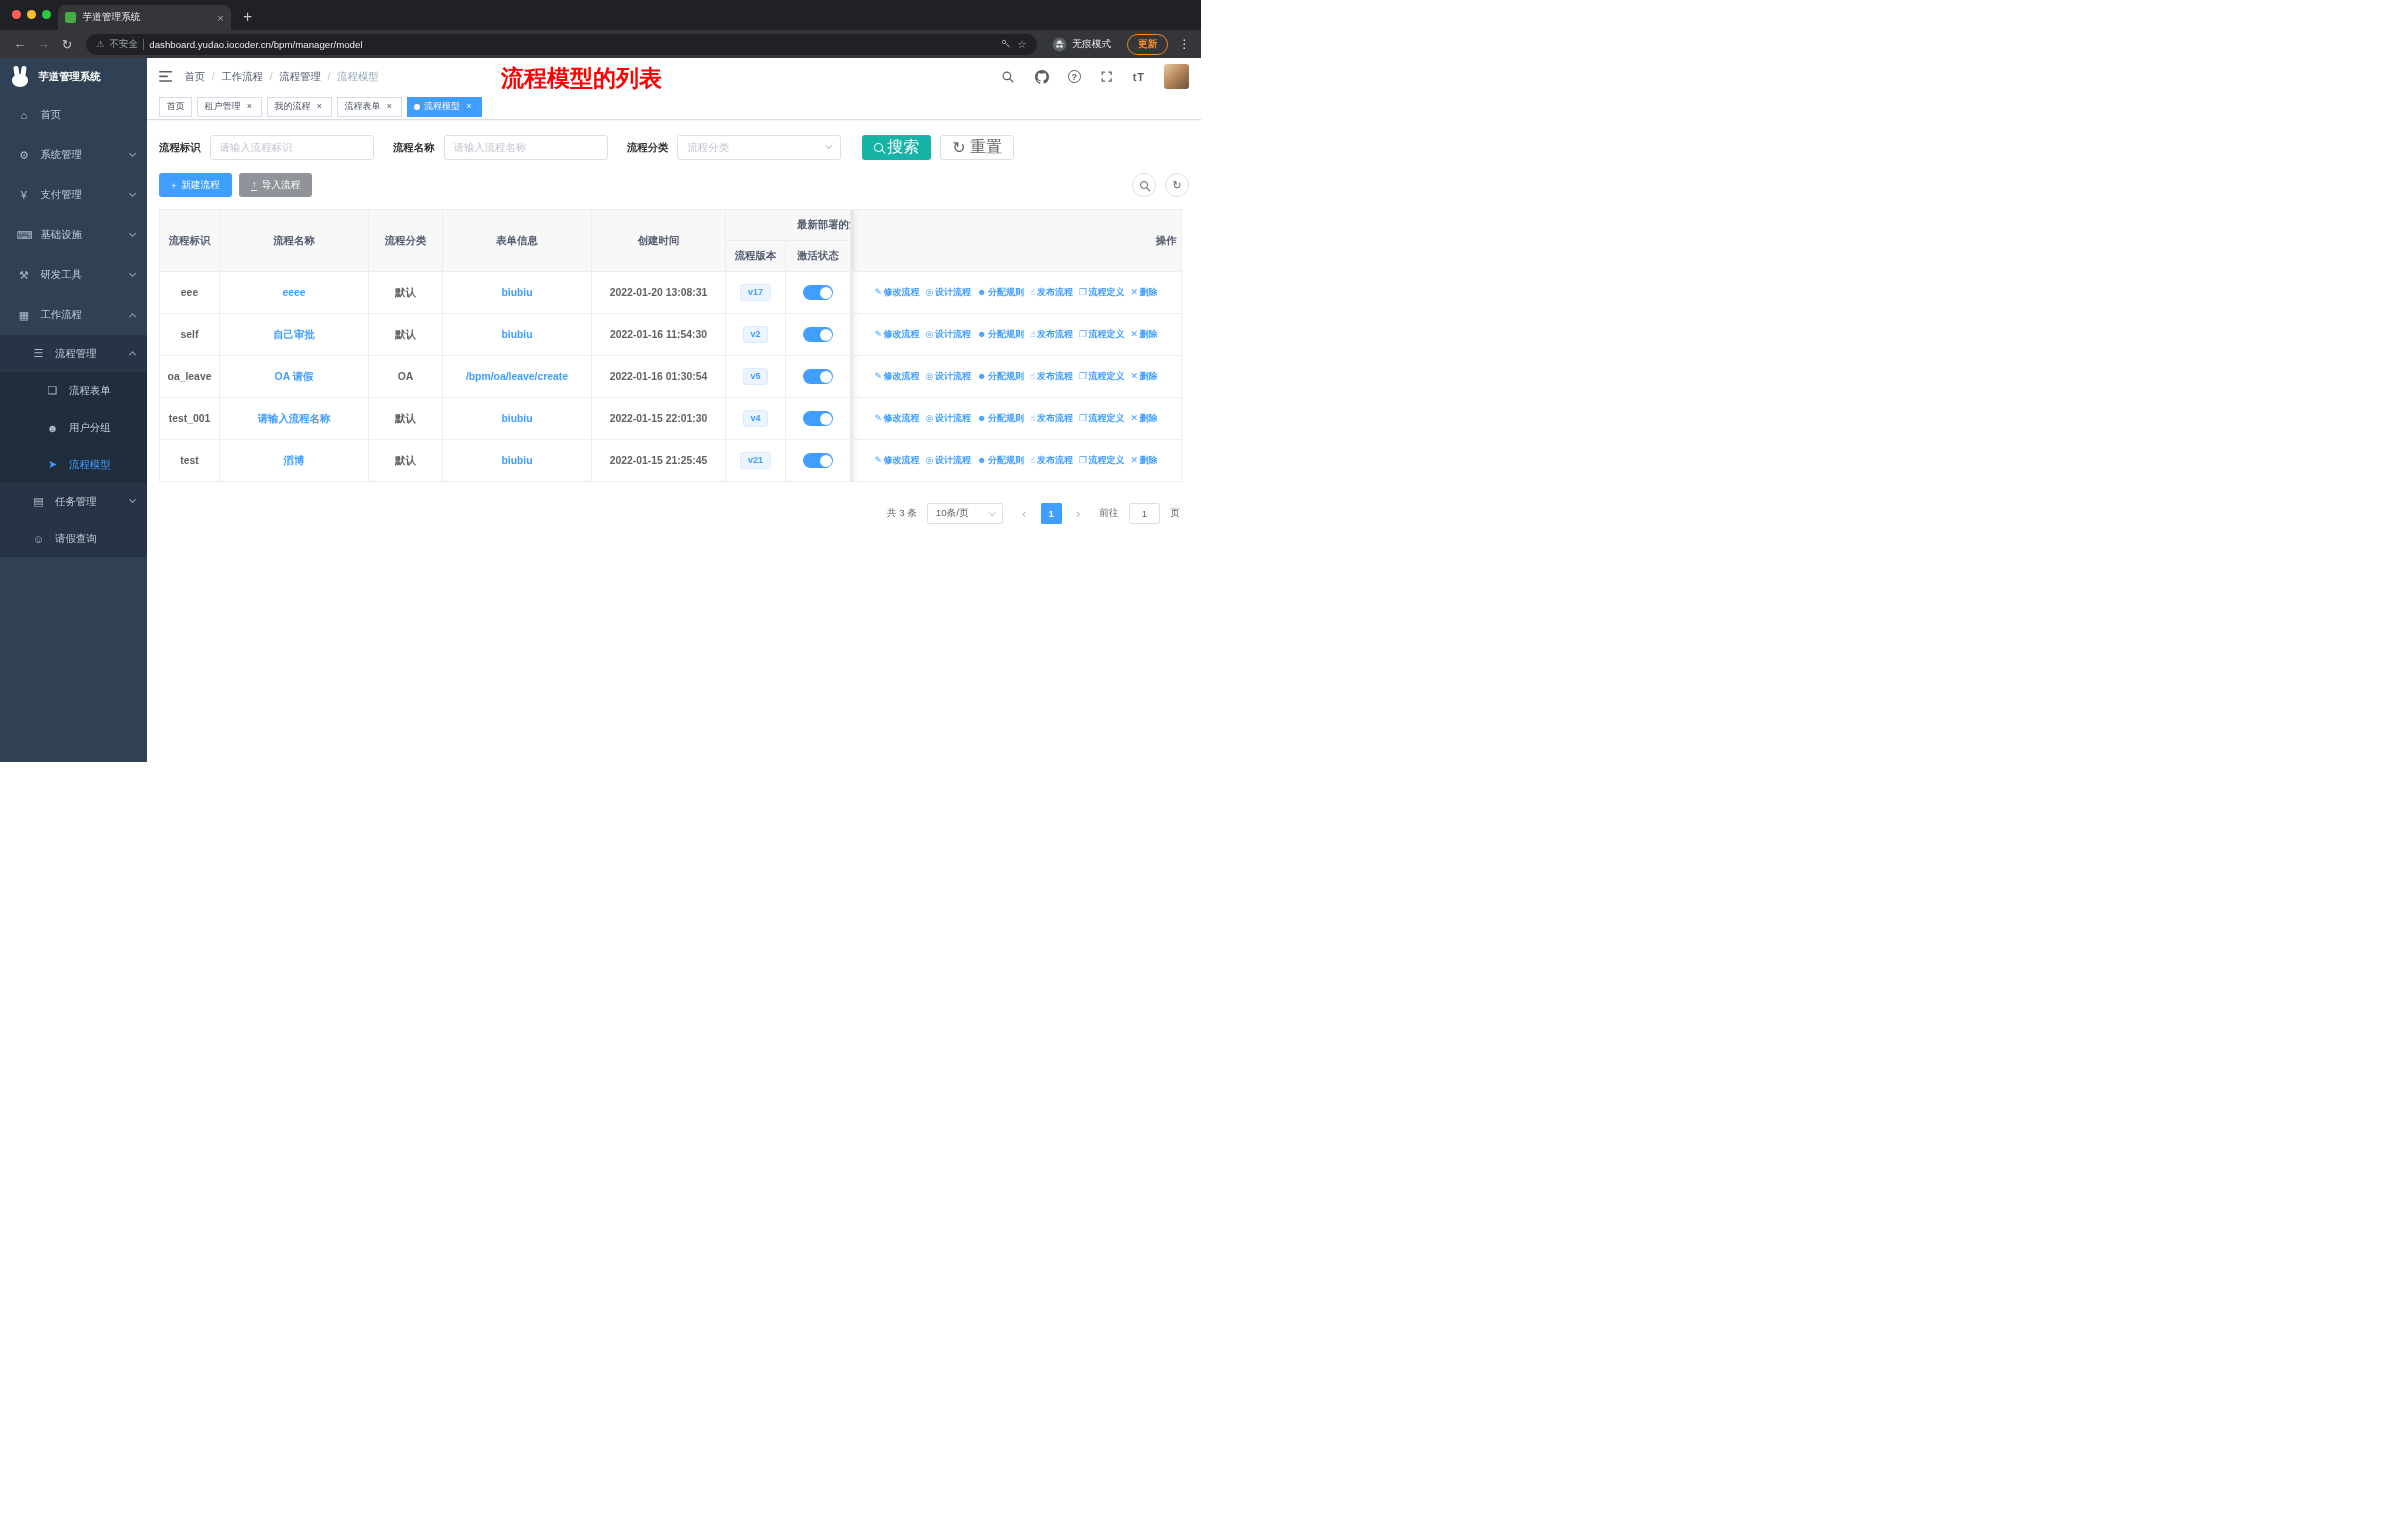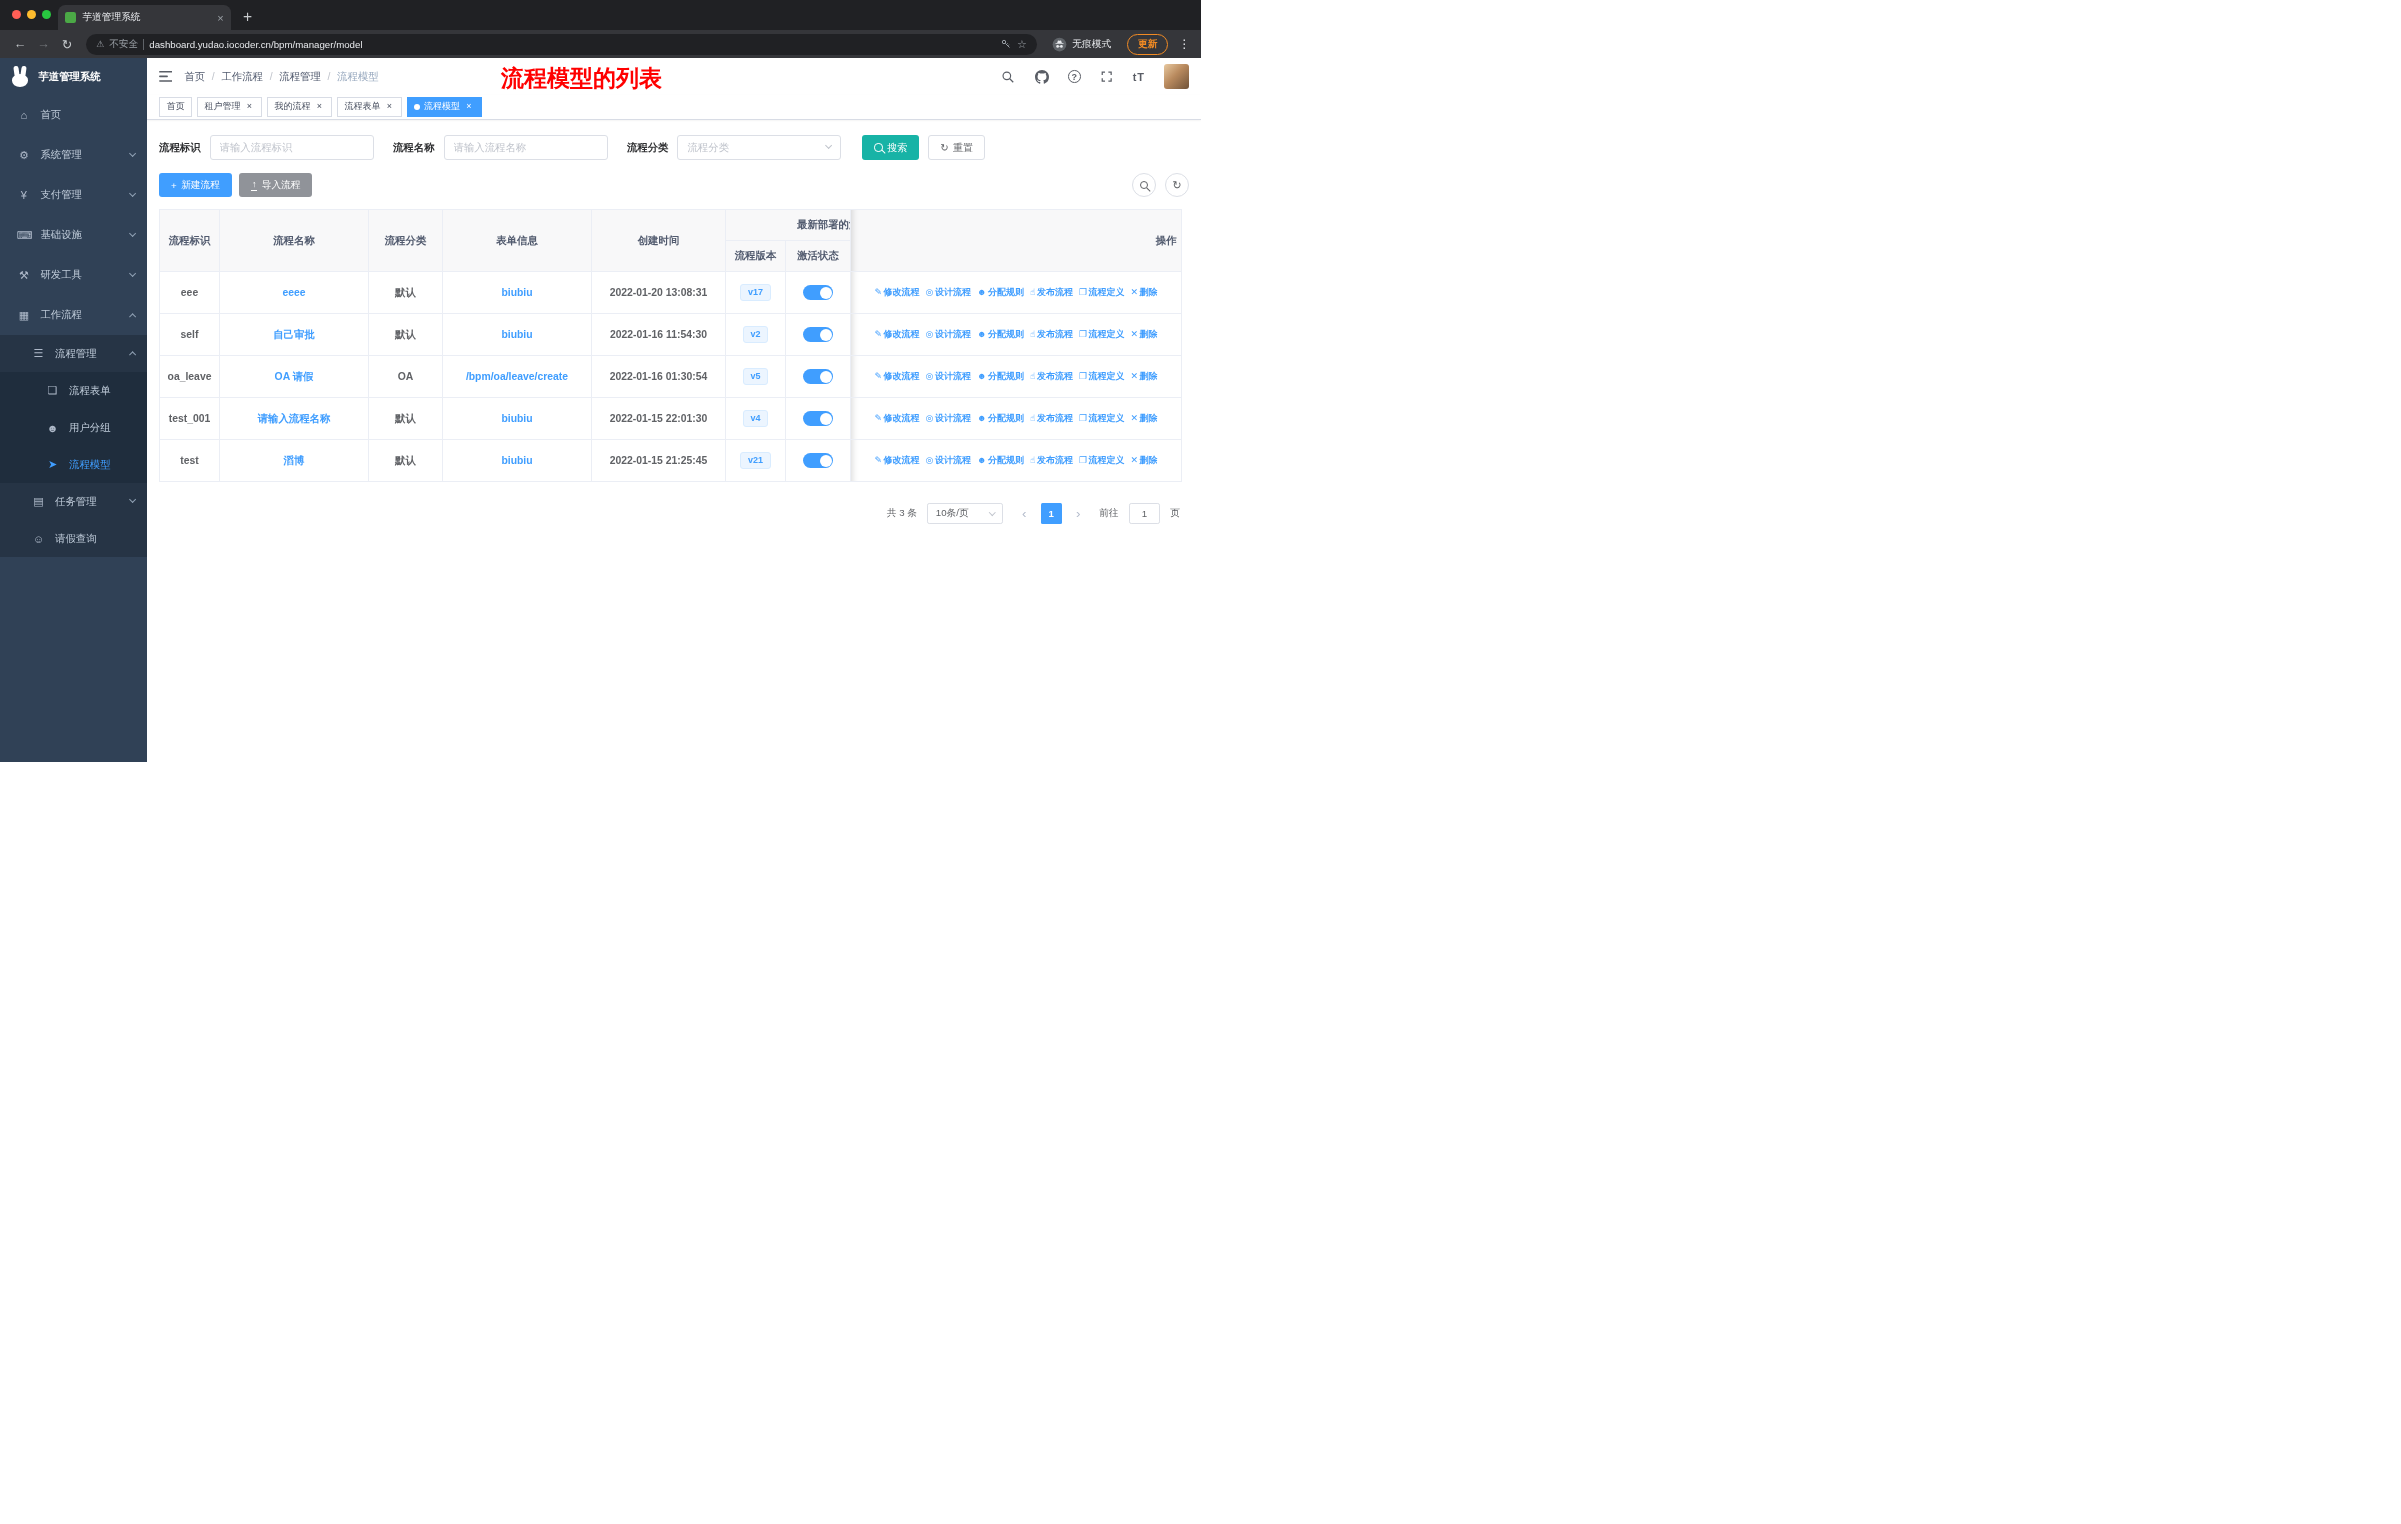--- a/index.html
+++ b/index.html
@@ -97,21 +97,21 @@
   
   .filters { display:flex; align-items:center; }
   .f-label { font-size:10.4px; font-weight:700; color:#303133; margin-right:9px; white-space:nowrap; }
   .f-label + .f-label, .gap-l { margin-left:19.4px; }
   .f-input, .f-select { width:164px; height:25px; border:0.7px solid #dcdfe6; border-radius:3px;
     padding:0 9px; font-size:10.4px; color:#606266; background:#fff; outline:none; }
   input::placeholder { color:#c0c4cc; }
   .f-select { display:flex; align-items:center; justify-content:space-between; cursor:pointer; }
   .f-select .ph { color:#c0c4cc; }
   .f-select .chev { color:#c0c4cc; }
-  .btn { height:25px; border-radius:3px; padding:0 11px; font-size:10px; display:inline-flex;
+  .btn { height:25px; border-radius:3px; padding:0 11px; font-size:16px; display:inline-flex;
     align-items:center; gap:4.5px; border:0.7px solid transparent; cursor:pointer; white-space:nowrap; }
   .btn-search { background:#17b3a6; color:#fff; margin-left:21px; }
   .btn-reset { background:#fff; border-color:#dcdfe6; color:#606266; margin-left:9px; }
   .i-mag { position:relative; width:8.2px; height:8.2px; border:1.1px solid currentColor;
     border-radius:50%; display:inline-block; }
   .i-mag::after { content:''; position:absolute; width:4.5px; height:1.1px; background:currentColor;
     transform:rotate(45deg); right:-3.7px; bottom:-1.5px; }
 
   
   .actrow { margin-top:13.4px; display:flex; align-items:center; }

